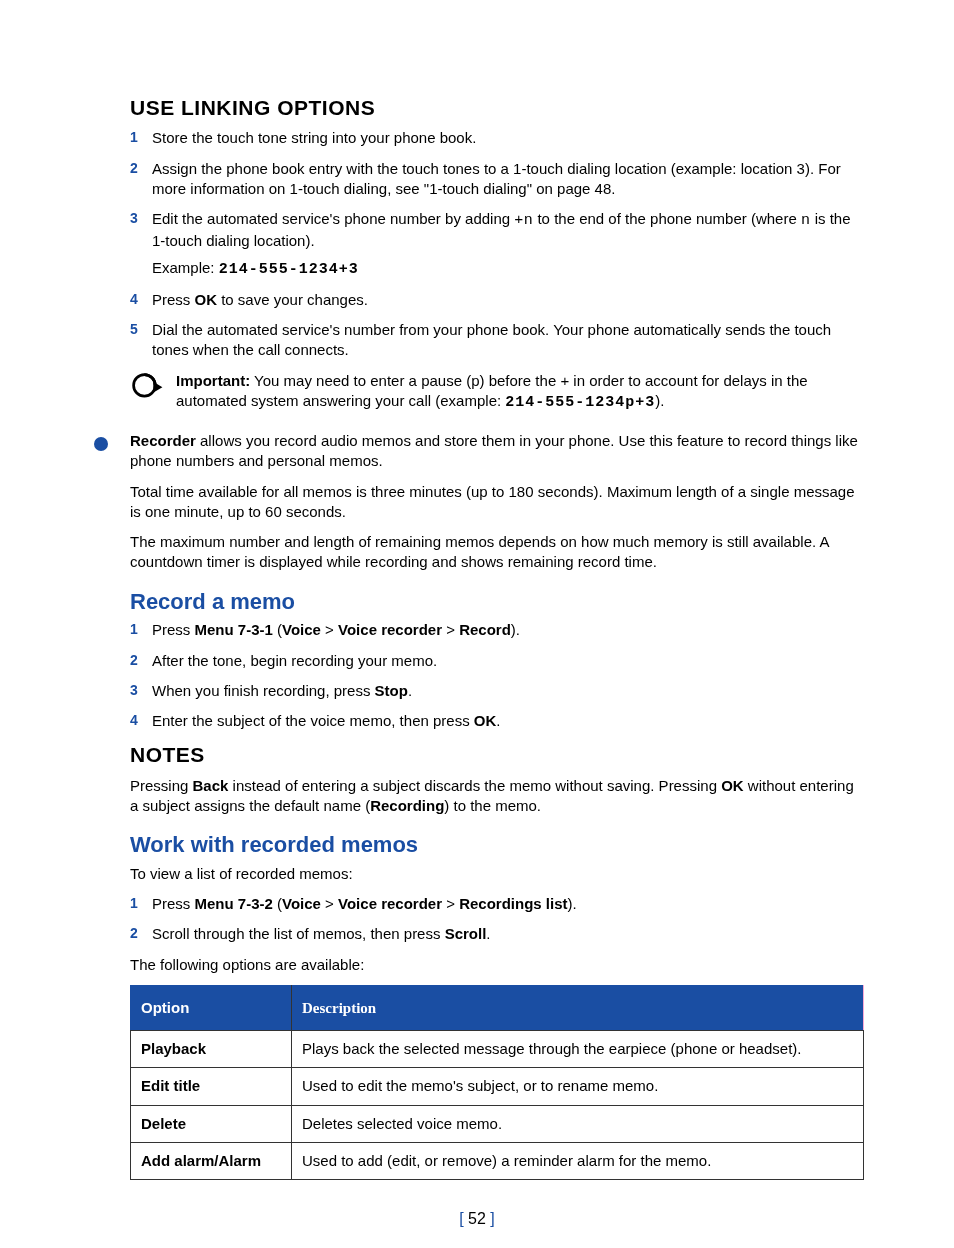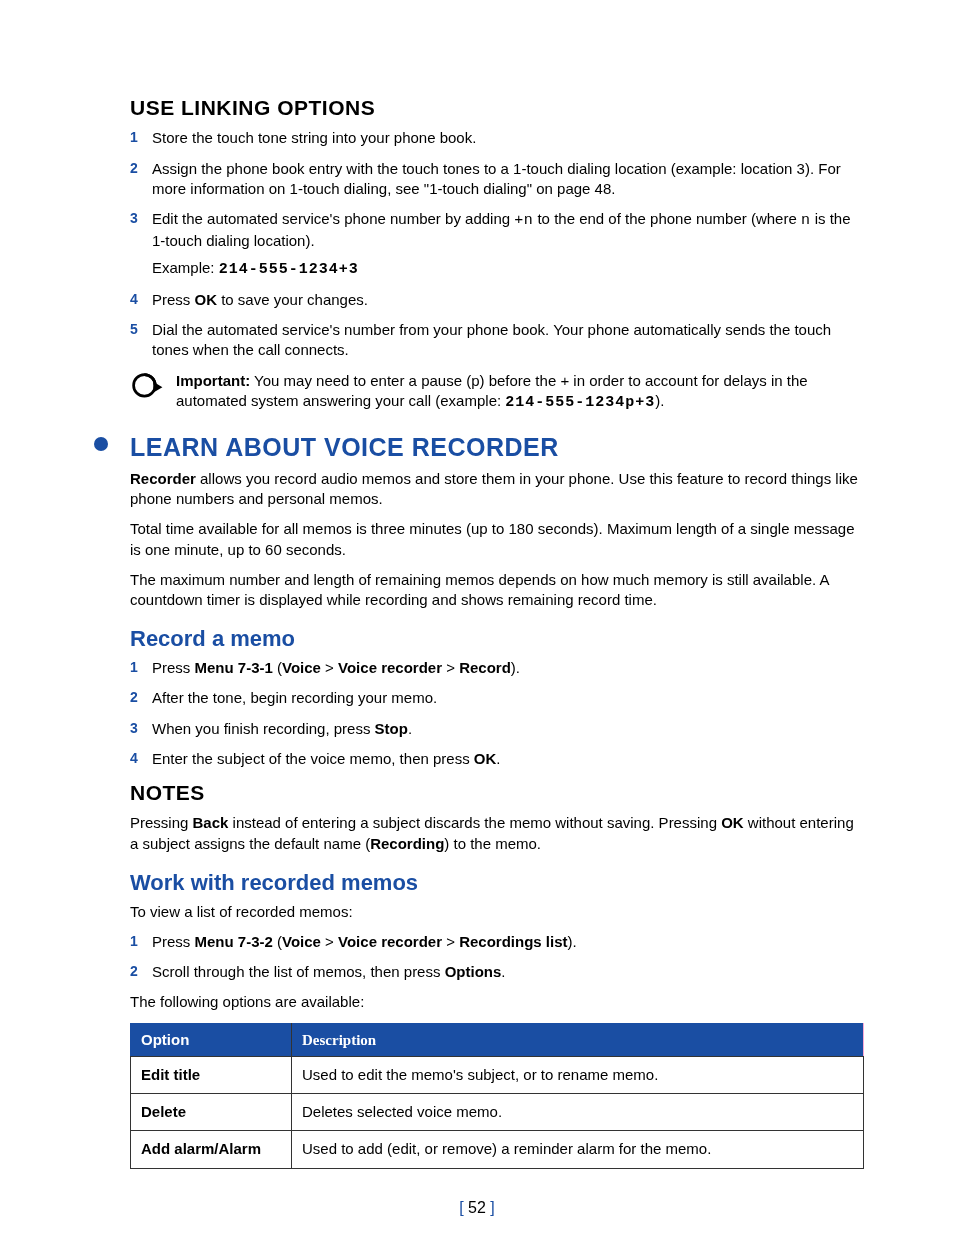--- a/index.html
+++ b/index.html
@@ -63,21 +63,21 @@
     border-collapse: collapse;
     margin: 6px 0 0 40px;
     width: calc(100% - 40px);
   }
   table.opts th {
     background: #1a4ea3;
     color: #fff;
     text-align: left;
     font-weight: bold;
     font-size: 15px;
-    padding: 6px 10px;
+    padding: 12px 10px;
     border: 1px solid #333;
     border-top: 1px solid #1a4ea3;
   }
   table.opts th:first-child { border-left: 1px solid #1a4ea3; }
   table.opts th:last-child { border-right: 1px solid #f9a8d4; font-family: Liberation Serif, serif; }
   table.opts td {
     border: 1px solid #333;
     padding: 8px 10px;
     font-size: 15px;
     vertical-align: top;
@@ -134,21 +134,20 @@
       <polygon points="26,12 36,18 26,24" fill="#000"></polygon>
     </svg>
   </div>
   <div class="important-text">
     <span class="b">Important:</span><span> You may need to enter a pause (p) before the + in order to account for delays in the automated system answering your call (example: </span><span class="mono">214-555-1234p+3</span><span>).</span>
   </div>
 </div>
 
 <div class="h-blue-big">
   <span class="bullet-blue"></span>
-  <span>LEARN ABOUT VOICE RECORDER</span>
 </div>
 <div class="para">
   <span class="b">Recorder</span><span> allows you record audio memos and store them in your phone. Use this feature to record things like phone numbers and personal memos.</span>
 </div>
 <div class="para">Total time available for all memos is three minutes (up to 180 seconds). Maximum length of a single message is one minute, up to 60 seconds.</div>
 <div class="para">The maximum number and length of remaining memos depends on how much memory is still available. A countdown timer is displayed while recording and shows remaining record time.</div>
 
 <div class="h-blue-med">Record a memo</div>
 <div class="ol">
   <div class="li">
@@ -185,35 +184,39 @@
 <div class="ol">
   <div class="li">
     <div class="li-num">1</div>
     <div class="li-body">
       <span>Press </span><span class="b">Menu 7-3-2</span><span> (</span><span class="b">Voice</span><span> &gt; </span><span class="b">Voice recorder</span><span> &gt; </span><span class="b">Recordings list</span><span>).</span>
     </div>
   </div>
   <div class="li">
     <div class="li-num">2</div>
     <div class="li-body">
-      <span>Scroll through the list of memos, then press </span><span class="b">Options</span><span>.</span>
+      <span>Scroll through the list of memos, then press </span><span class="b">Scroll</span><span>.</span>
     </div>
   </div>
 </div>
 <div class="para">The following options are available:</div>
 
 <table class="opts">
   <thead>
     <tr>
       <th>Option</th>
       <th>Description</th>
     </tr>
   </thead>
   <tbody id="opts-body">
       <tr>
+        <td class="optname">Playback</td>
+        <td>Plays back the selected message through the earpiece (phone or headset).</td>
+      </tr>
+      <tr>
         <td class="optname">Edit title</td>
         <td>Used to edit the memo's subject, or to rename memo.</td>
       </tr>
       <tr>
         <td class="optname">Delete</td>
         <td>Deletes selected voice memo.</td>
       </tr>
       <tr>
         <td class="optname">Add alarm/Alarm</td>
         <td>Used to add (edit, or remove) a reminder alarm for the memo.</td>

